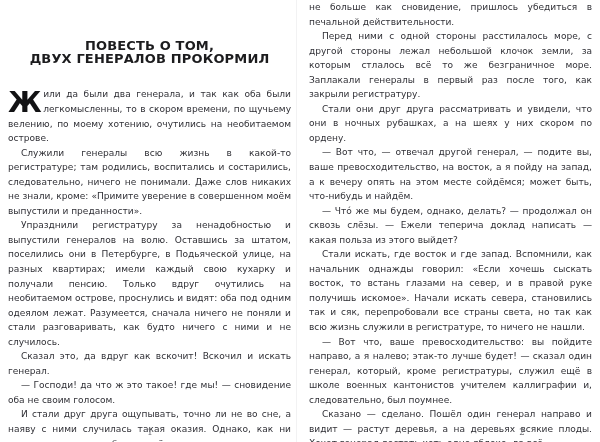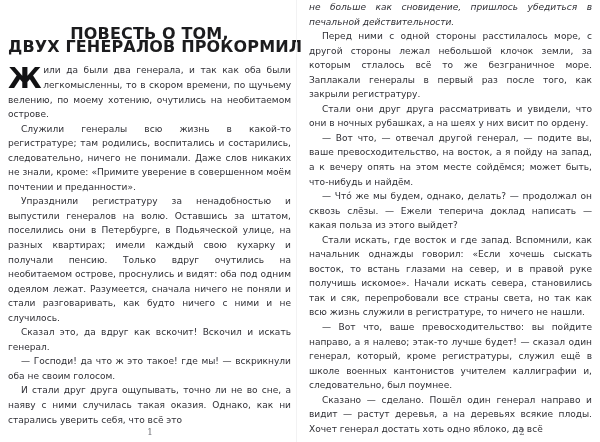--- a/index.html
+++ b/index.html
@@ -39,45 +39,45 @@
     box-sizing: border-box;
     width: 300px;
     height: 442px;
   }
   .leaf-left  { padding: 0 9px 0 8px; }
   .leaf-right { padding: 0 8px 0 9px; }
 
   .heading {
     text-align: center;
     font-weight: 700;
-    font-size: 16px;
+    font-size: 13px;
     line-height: 13.2px;
     letter-spacing: 0.15px;
     color: #1c1c1e;
-    margin: 0;
+    margin: 12px;
     padding-top: 27px;
   }
   .heading span { display: block; white-space: nowrap; }
 
   .body-col {
     color: #303036;
     font-size: 9.05px;
     line-height: 14.55px;
     text-align: justify;
     text-justify: inter-word;
     hyphens: manual;
   }
   .leaf-left .body-col  { padding-top: 10px; }
   .leaf-right .body-col { padding-top: 0; }
 
   .body-col p {
     margin: 0;
     text-indent: 13px;
   }
-  .body-col p.no-indent { text-indent: 0; font-style: italic; }
+  .body-col p.no-indent { text-indent: 0; }
 
   
   .dropcap {
     float: left;
     font-size: 27.5px;
     line-height: 25px;
     font-weight: 700;
     color: #121214;
     padding: 2px 1.5px 0 0;
     margin-top: 1px;
@@ -106,36 +106,36 @@
 
     <div class="leaf leaf-left">
 
       <h1 class="heading">
         <span>ПОВЕСТЬ О ТОМ,</span>
         <span>ДВУХ ГЕНЕРАЛОВ ПРОКОРМИЛ</span>
       </h1>
 
       <div class="body-col">
         <p class="opening"><span class="dropcap">Ж</span><span>или да были два генерала, и так как оба были легкомысленны, то в скором времени, по щучьему велению, по моему хотению, очутились на необитаемом острове.</span></p>
-        <p>Служили генералы всю жизнь в какой-то регистратуре; там родились, воспитались и состарились, следовательно, ничего не понимали. Даже слов никаких не знали, кроме: «Примите уверение в совершенном моём почтении и преданности».</p>
+        <p>Служили генералы всю жизнь в какой-то регистратуре; там родились, воспитались и состарились, следовательно, ничего не понимали. Даже слов никаких не знали, кроме: «Примите уверение в совершенном моём выпустили и преданности».</p>
         <p>Упразднили регистратуру за ненадобностью и выпустили генералов на волю. Оставшись за штатом, поселились они в Петербурге, в Подьяческой улице, на разных квартирах; имели каждый свою кухарку и получали пенсию. Только вдруг очутились на необитаемом острове, проснулись и видят: оба под одним одеялом лежат. Разумеется, сначала ничего не поняли и стали разговаривать, как будто ничего с ними и не случилось.</p>
         <p>Сказал это, да вдруг как вскочит! Вскочил и искать генерал.</p>
-        <p>— Господи! да что ж это такое! где мы! — вскрикнули оба не своим голосом.</p>
+        <p>— Господи! да что ж это такое! где мы! — сновидение оба не своим голосом.</p>
         <p>И стали друг друга ощупывать, точно ли не во сне, а наяву с ними случилась такая оказия. Однако, как ни старались уверить себя, что всё это</p>
       </div>
 
       <div class="folio">1</div>
     </div>
 
     <div class="leaf leaf-right">
 
       <div class="body-col">
         <p class="no-indent">не больше как сновидение, пришлось убедиться в печальной действительности.</p>
         <p>Перед ними с одной стороны расстилалось море, с другой стороны лежал небольшой клочок земли, за которым стлалось всё то же безграничное море. Заплакали генералы в первый раз после того, как закрыли регистратуру.</p>
-        <p>Стали они друг друга рассматривать и увидели, что они в ночных рубашках, а на шеях у них висит по ордену.</p>
+        <p>Стали они друг друга рассматривать и увидели, что они в ночных рубашках, а на шеях у них скором по ордену.</p>
         <p>— Вот что, — отвечал другой генерал, — подите вы, ваше превосходительство, на восток, а я пойду на запад, а к вечеру опять на этом месте сойдёмся; может быть, что-нибудь и найдём.</p>
         <p>— Что́ же мы будем, однако, делать? — продолжал он сквозь слёзы. — Ежели теперича доклад написать — какая польза из этого выйдет?</p>
         <p>Стали искать, где восток и где запад. Вспомнили, как начальник однажды говорил: «Если хочешь сыскать восток, то встань глазами на север, и в правой руке получишь искомое». Начали искать севера, становились так и сяк, перепробовали все страны света, но так как всю жизнь служили в регистратуре, то ничего не нашли.</p>
         <p>— Вот что, ваше превосходительство: вы пойдите направо, а я налево; этак-то лучше будет! — сказал один генерал, который, кроме регистратуры, служил ещё в школе военных кантонистов учителем каллиграфии и, следовательно, был поумнее.</p>
         <p>Сказано — сделано. Пошёл один генерал направо и видит — растут деревья, а на деревьях всякие плоды. Хочет генерал достать хоть одно яблоко, да всё</p>
       </div>
 
       <div class="folio">2</div>
     </div>
 

